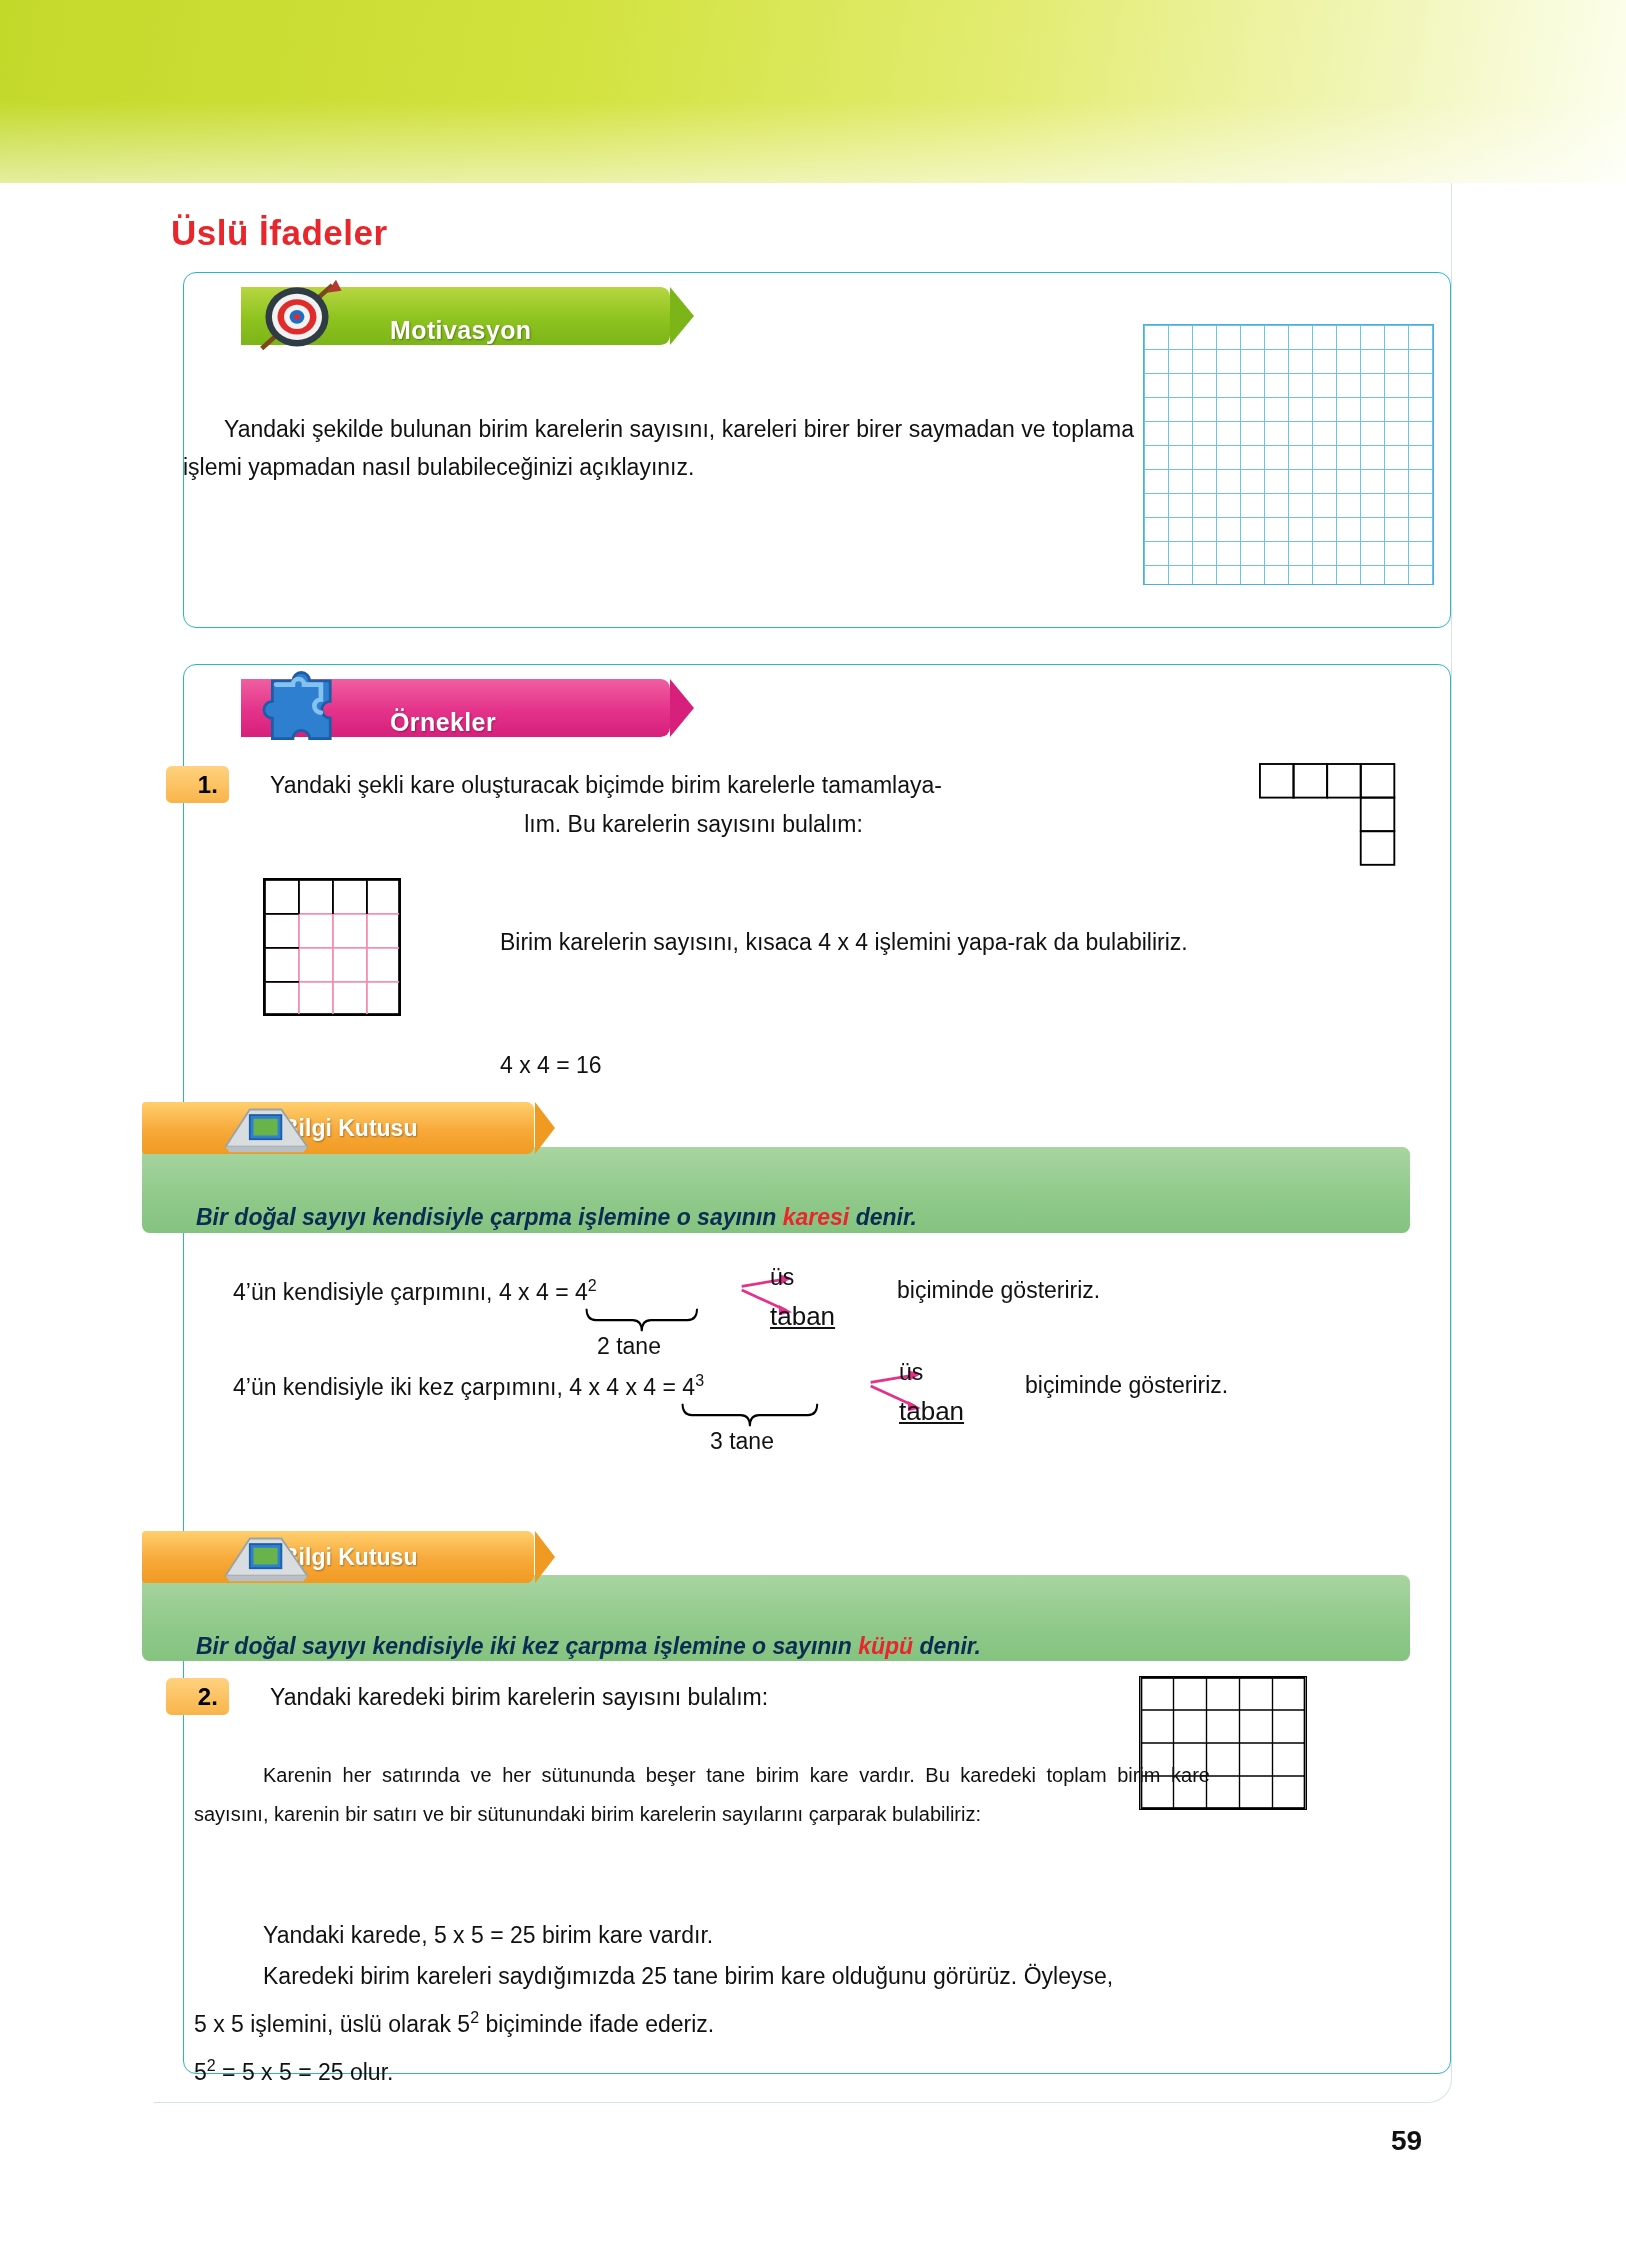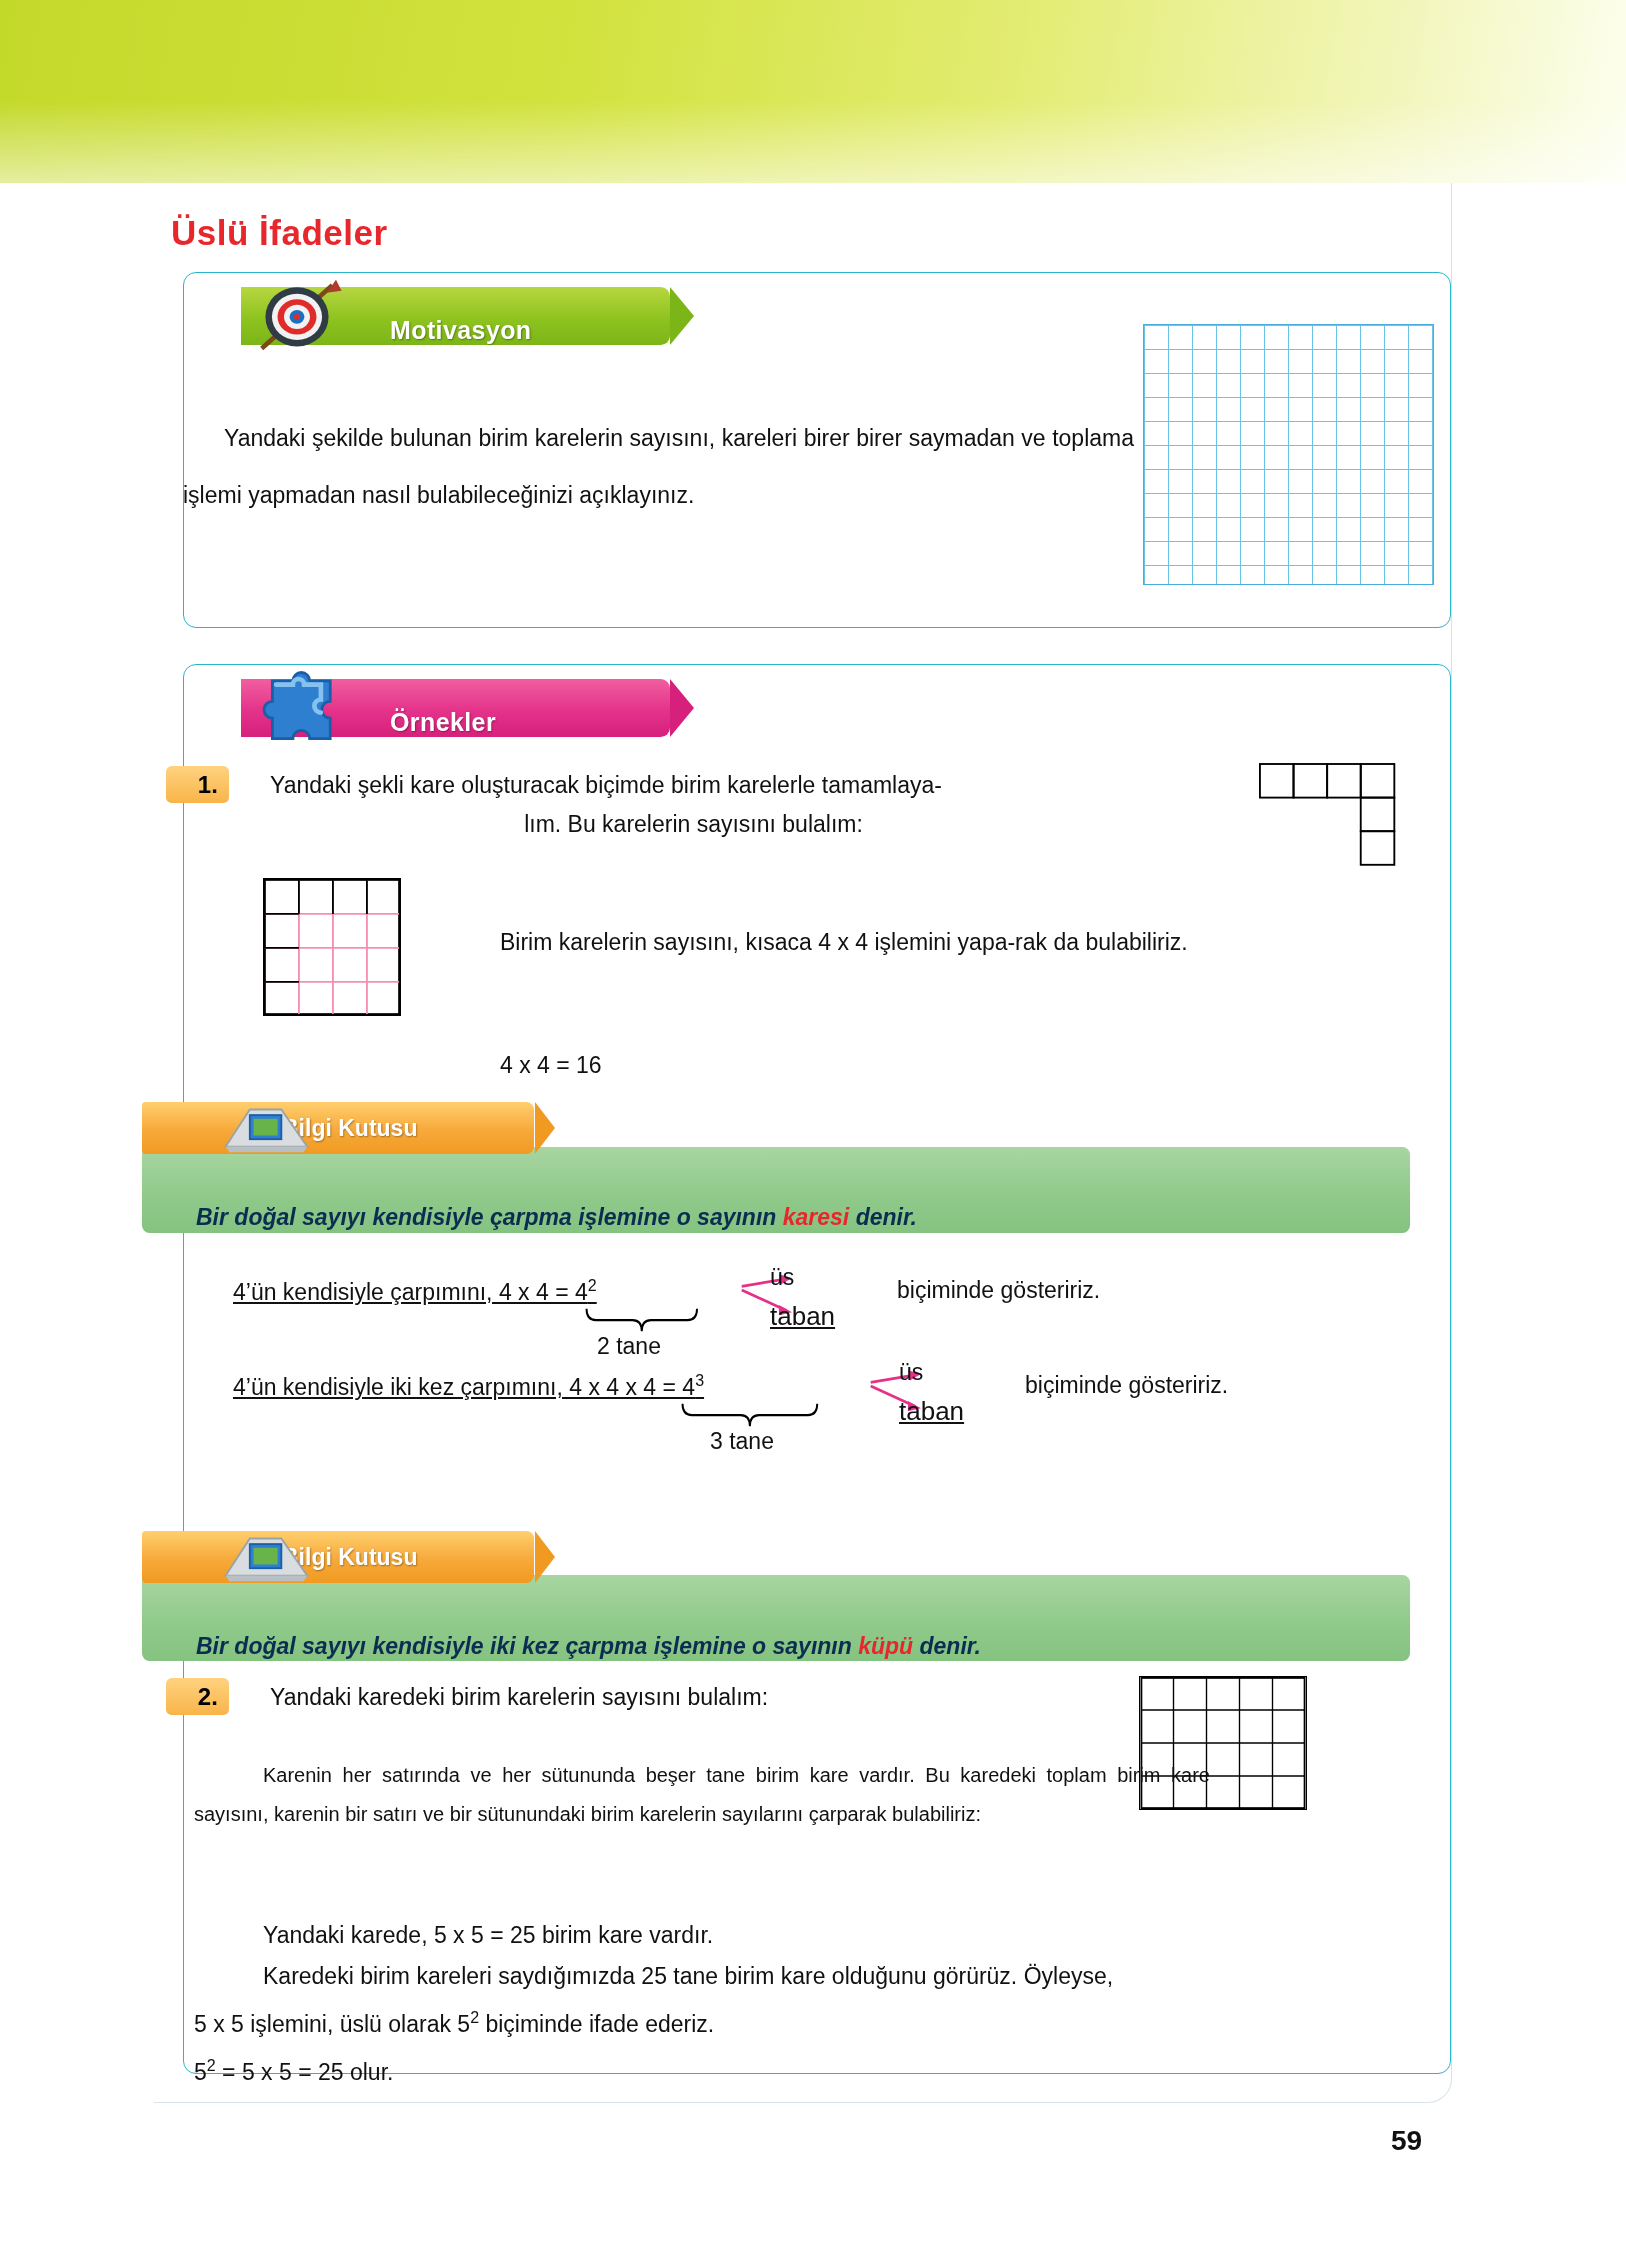--- a/index.html
+++ b/index.html
@@ -93,21 +93,21 @@
   .target-icon{
     position:absolute; left:254px; top:276px; width:99px; height:78px;
   }
   .puzzle-icon{
     position:absolute; left:250px; top:664px; width:97px; height:86px;
   }
 
   
   .motivasyon-text{
     position:absolute; left:183px; top:410px; width:951px;
-    font-size:23px; line-height:57px; color:#111;
+    font-size:23px; line-height:38px; color:#111;
     text-align:justify;
   }
   .motivasyon-text .indent{ display:inline-block; width:41px; }
 
   
   .grid-motiv{
     position:absolute; left:1143px; top:324px;
     width:291px; height:261px;
     border:0.9px solid #4aaede;
     box-sizing:border-box;
@@ -193,21 +193,21 @@
     border-bottom:26px solid transparent;
   }
   .ribbon-bilgi1{ left:142px; top:1102px; }
   .ribbon-bilgi2{ left:142px; top:1531px; }
   .book-icon{ position:absolute; width:89px; height:58px; }
   .book1{ left:222px; top:1100px; }
   .book2{ left:222px; top:1529px; }
 
   
   .exp-line{
-    position:absolute; font-size:23px; color:#111;text-decoration:underline;
+    position:absolute; font-size:23px; color:#111;
   }
   .exp1{ left:233px; top:1277px; }
   .exp2{ left:233px; top:1372px; }
   .small-sup{ font-size:16px; vertical-align:super; }
   .tane-label{ position:absolute; font-size:23px; color:#111; }
 
   .us-label{ position:absolute; font-size:23px; color:#111; }
   .taban-label{ position:absolute; font-size:26px; color:#111;text-decoration:underline; }
   .after-label{ position:absolute; font-size:23px; color:#111; }
 

